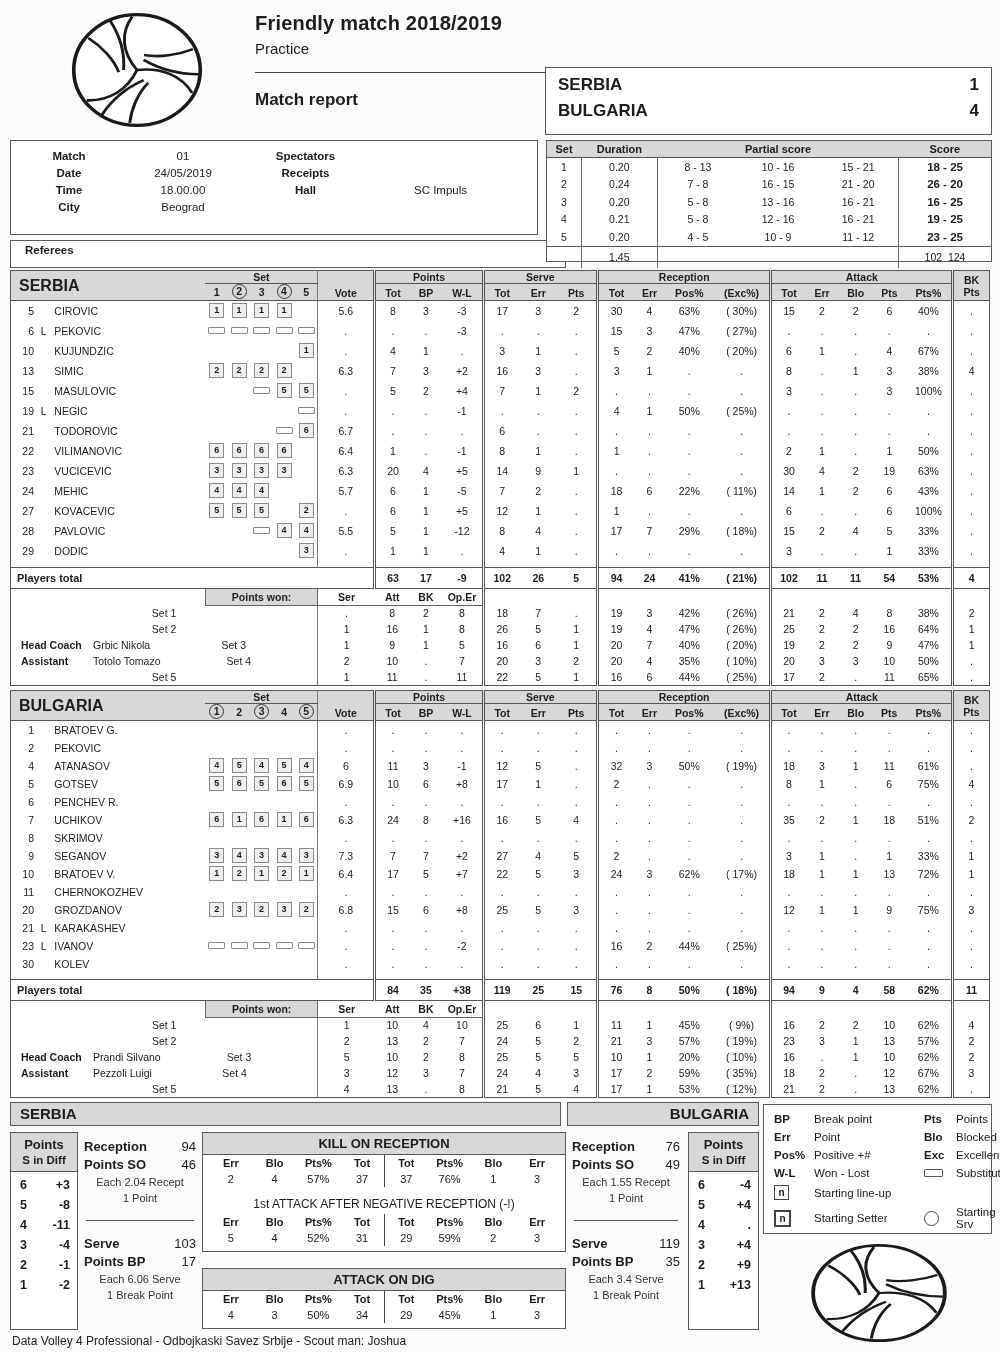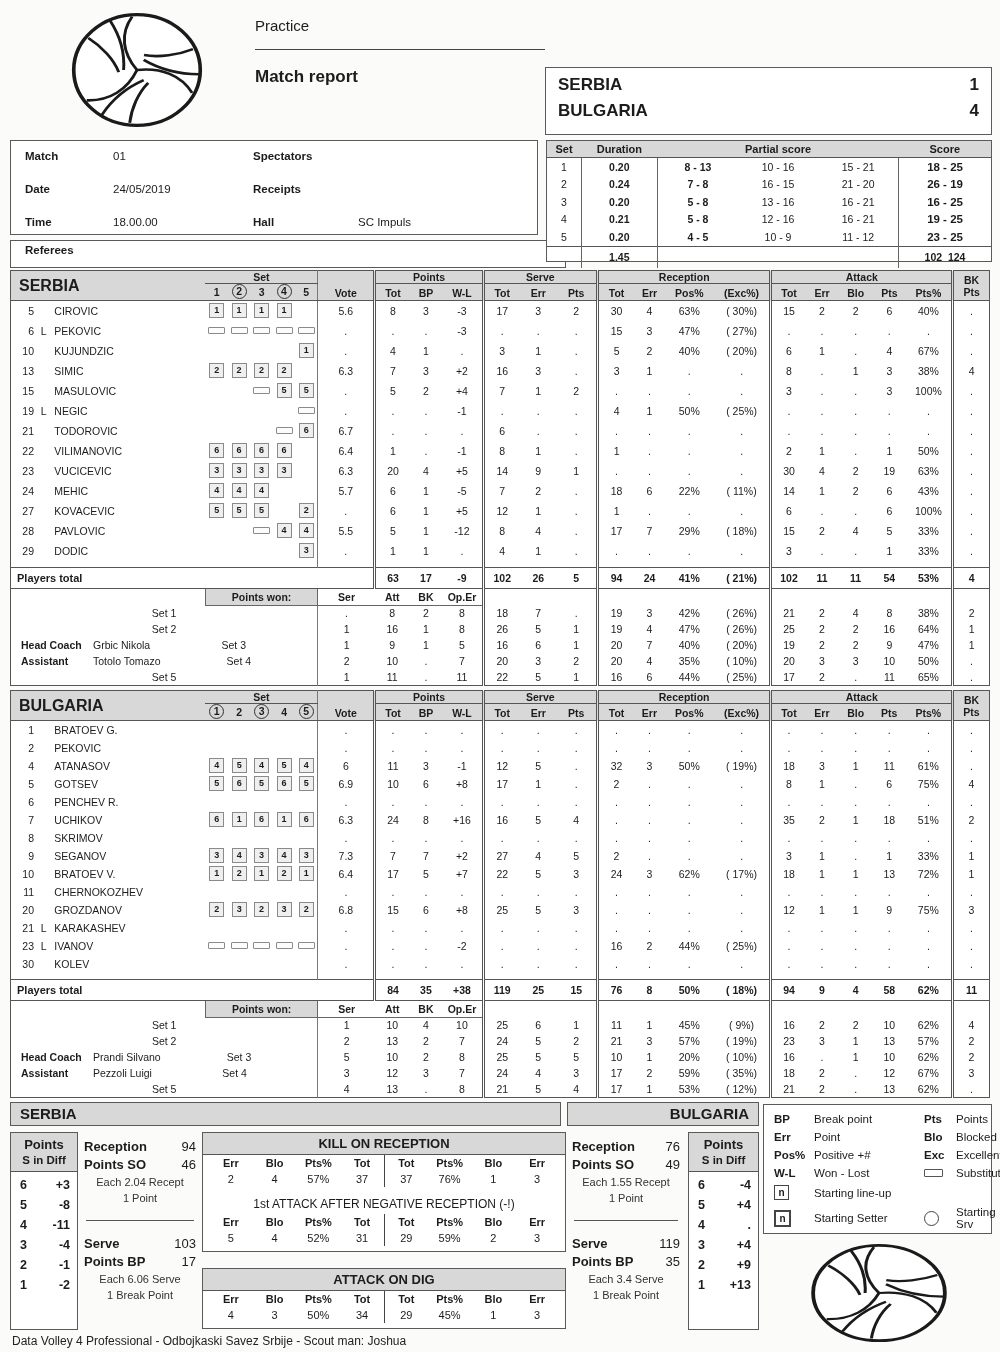--- a/index.html
+++ b/index.html
@@ -14,30 +14,30 @@
 
   
   .title{font-size:20px;font-weight:bold;letter-spacing:.2px;}
   .subtitle{font-size:15px;margin-top:5px;}
   .hdr-line{border-top:1.5px solid #444;width:290px;margin-top:15px;}
   .report{font-size:17px;font-weight:bold;margin-top:17px;}
   .scorebox{padding:4px 0;}
   .scorerow{display:flex;justify-content:space-between;padding:3px 12px;font-size:17px;font-weight:bold;}
 
   
-  .infogrid{display:grid;grid-template-columns:88px 140px 105px auto;padding:9px 14px;row-gap:21px;}
+  .infogrid{display:grid;grid-template-columns:88px 140px 105px auto;padding:9px 14px;row-gap:5px;text-align:center;}
   .infogrid .lab{font-weight:bold;font-size:11.5px;}
   .infogrid .val{font-size:11.5px;}
   .refbox{padding:3px 14px;font-weight:bold;font-size:11.5px;}
 
   
   table.sets{border-collapse:collapse;table-layout:fixed;width:100%;font-size:10.5px;}
   table.sets th{background:#d8d8d8;font-size:11px;padding:2px 0;border-bottom:1.2px solid #555;}
   table.sets td{text-align:center;height:15.5px;}
-  table.sets .vline{border-left:1.2px solid #666;font-weight:bold;}
+  table.sets .vline{border-left:1.2px solid #666;}
   table.sets .scorecell{font-weight:bold;font-size:11.5px;}
   table.sets tr.tot td{border-top:1.2px solid #555;height:19px;}
 
   
   table.stat{border-collapse:collapse;table-layout:fixed;width:980px;border:1.5px solid #555;background:#fff;}
   table.stat thead th{background:#d8d8d8;font-size:10.5px;font-weight:bold;padding:0;border-bottom:1.2px solid #555;}
   table.stat th.team-name{font-size:16px;text-align:left;padding-left:8px;}
   table.stat th.bot{vertical-align:bottom;padding-bottom:1px;}
   table.stat td{font-size:10.5px;text-align:center;padding:0;white-space:nowrap;overflow:hidden;}
   table.stat td.c-name{text-align:left;padding-left:4px;}
@@ -108,20 +108,21 @@
       <g transform="rotate(240 60 60)">
         <path d="M60 60 C 48 44 46 26 56 10"></path>
         <path d="M38 14 C 46 28 50 44 49 60"></path>
         <path d="M20 30 C 31 38 41 50 45 62"></path>
       </g>
     </g>
   </svg>
 </div>
 
 <div class="abs" style="left:255px;top:12px;width:300px;">
+  <div class="title">Friendly match  2018/2019</div>
   <div class="subtitle">Practice</div>
   <div class="hdr-line"></div>
   <div class="report">Match report</div>
 </div>
 
 <div class="abs box scorebox" style="left:545px;top:67px;width:445px;height:58px;">
   <div class="scorerow">
     <span>SERBIA</span>
     <span>1</span>
   </div>
@@ -182,21 +183,21 @@
           <td>10 - 16</td>
           <td>15 - 21</td>
           <td class="vline scorecell">18 - 25</td>
         </tr>
         <tr>
           <td>2</td>
           <td class="vline">0.24</td>
           <td class="vline">7 - 8</td>
           <td>16 - 15</td>
           <td>21 - 20</td>
-          <td class="vline scorecell">26 - 19</td>
+          <td class="vline scorecell">26 - 20</td>
         </tr>
         <tr>
           <td>3</td>
           <td class="vline">0.20</td>
           <td class="vline">5 - 8</td>
           <td>13 - 16</td>
           <td>16 - 21</td>
           <td class="vline scorecell">16 - 25</td>
         </tr>
         <tr>

